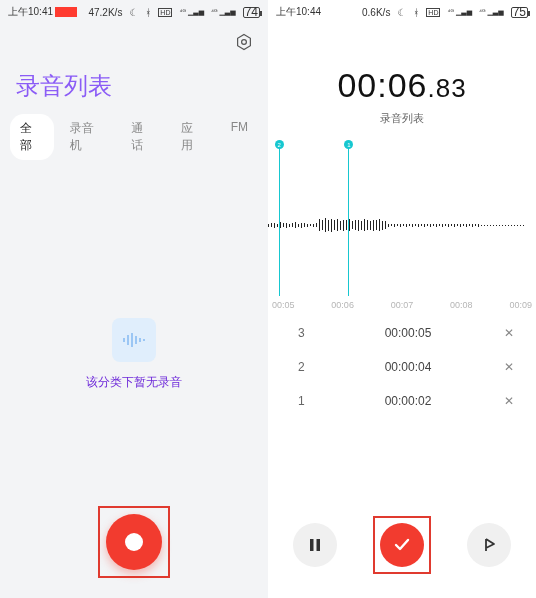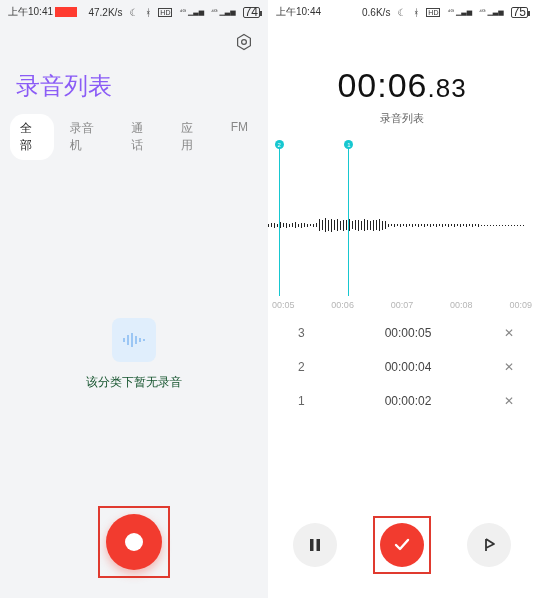--- a/index.html
+++ b/index.html
@@ -50,21 +50,21 @@
   }
   .tab {
     padding:6px 10px; border-radius:14px;
     color:#888;
   }
   .tab.active {
     background:#fff; color:#222;
   }
   .empty-zone {
     flex:1; display:flex; flex-direction:column; align-items:center; justify-content:center;
-    gap:12px; color:#14532d; font-size:12px;
+    gap:12px; color:#6d28d9; font-size:12px;
     transform: translateY(-30px);
   }
   .empty-icon {
     width:44px; height:44px; border-radius:8px;
     background:#e0eefc;
     display:flex; align-items:center; justify-content:center;
   }
   .rec-btn-wrap {
     position:absolute; bottom:20px; left:50%; transform:translateX(-50%);
     border:2px solid #e03a2f; padding:6px;

